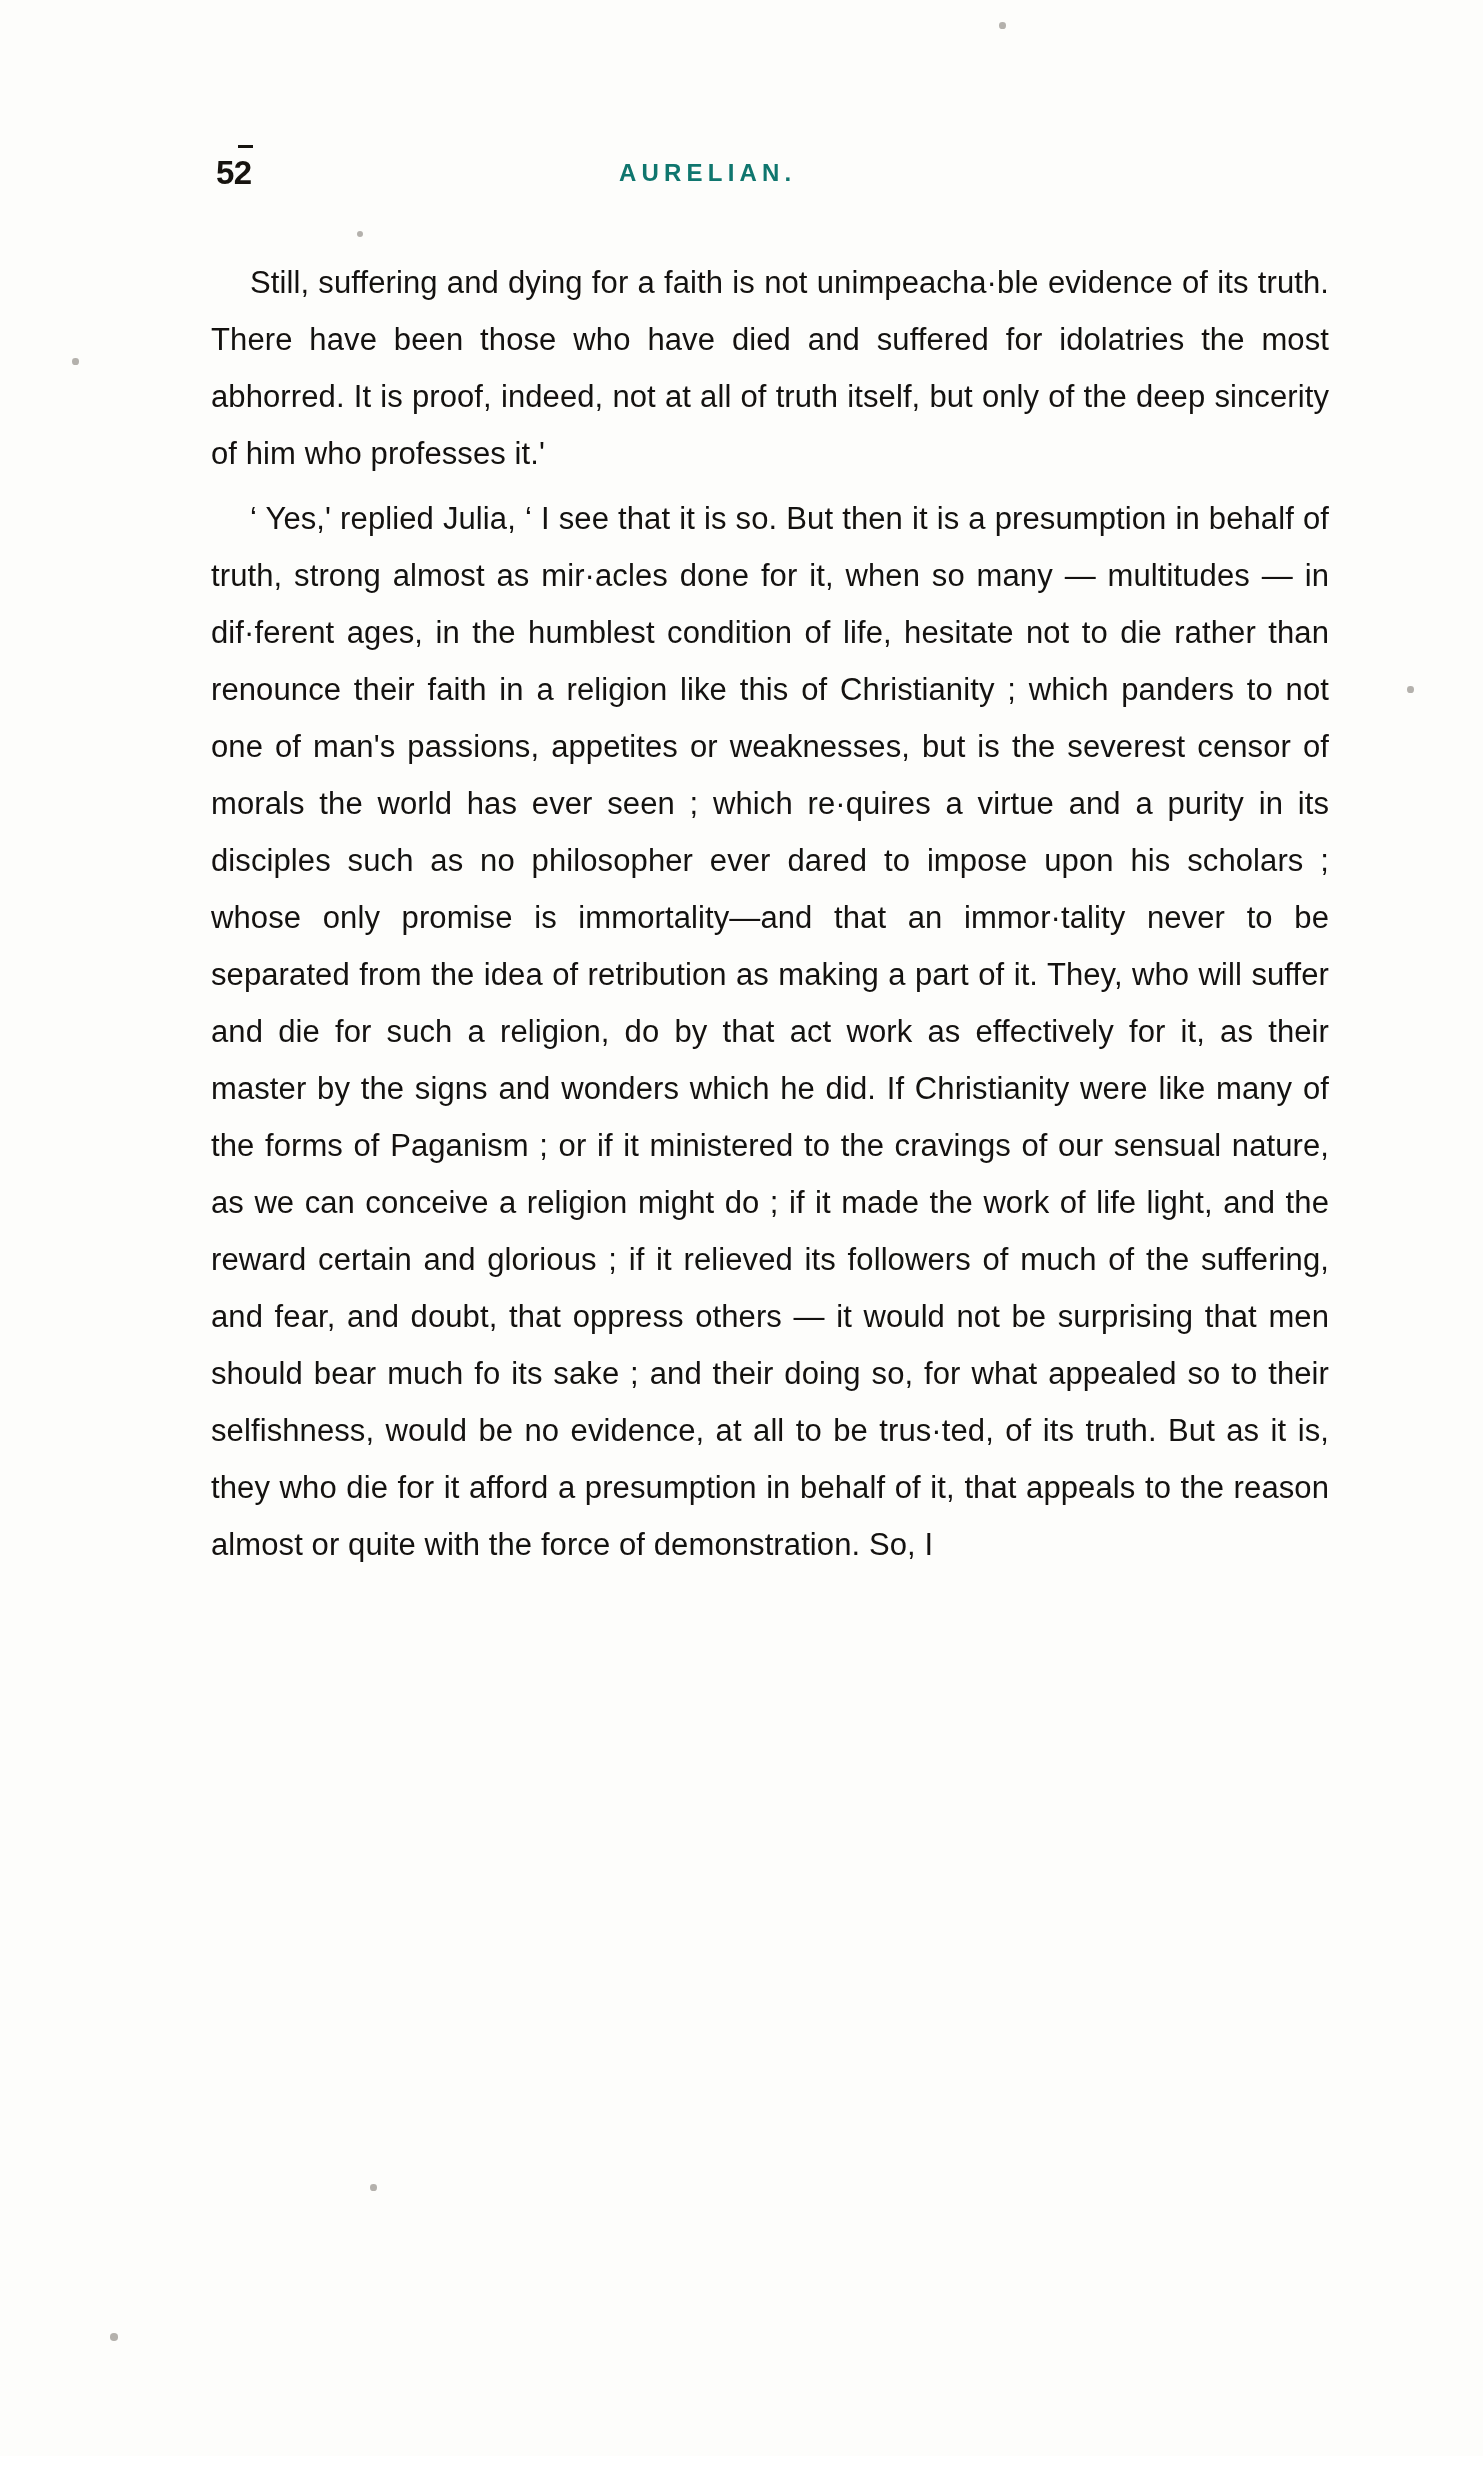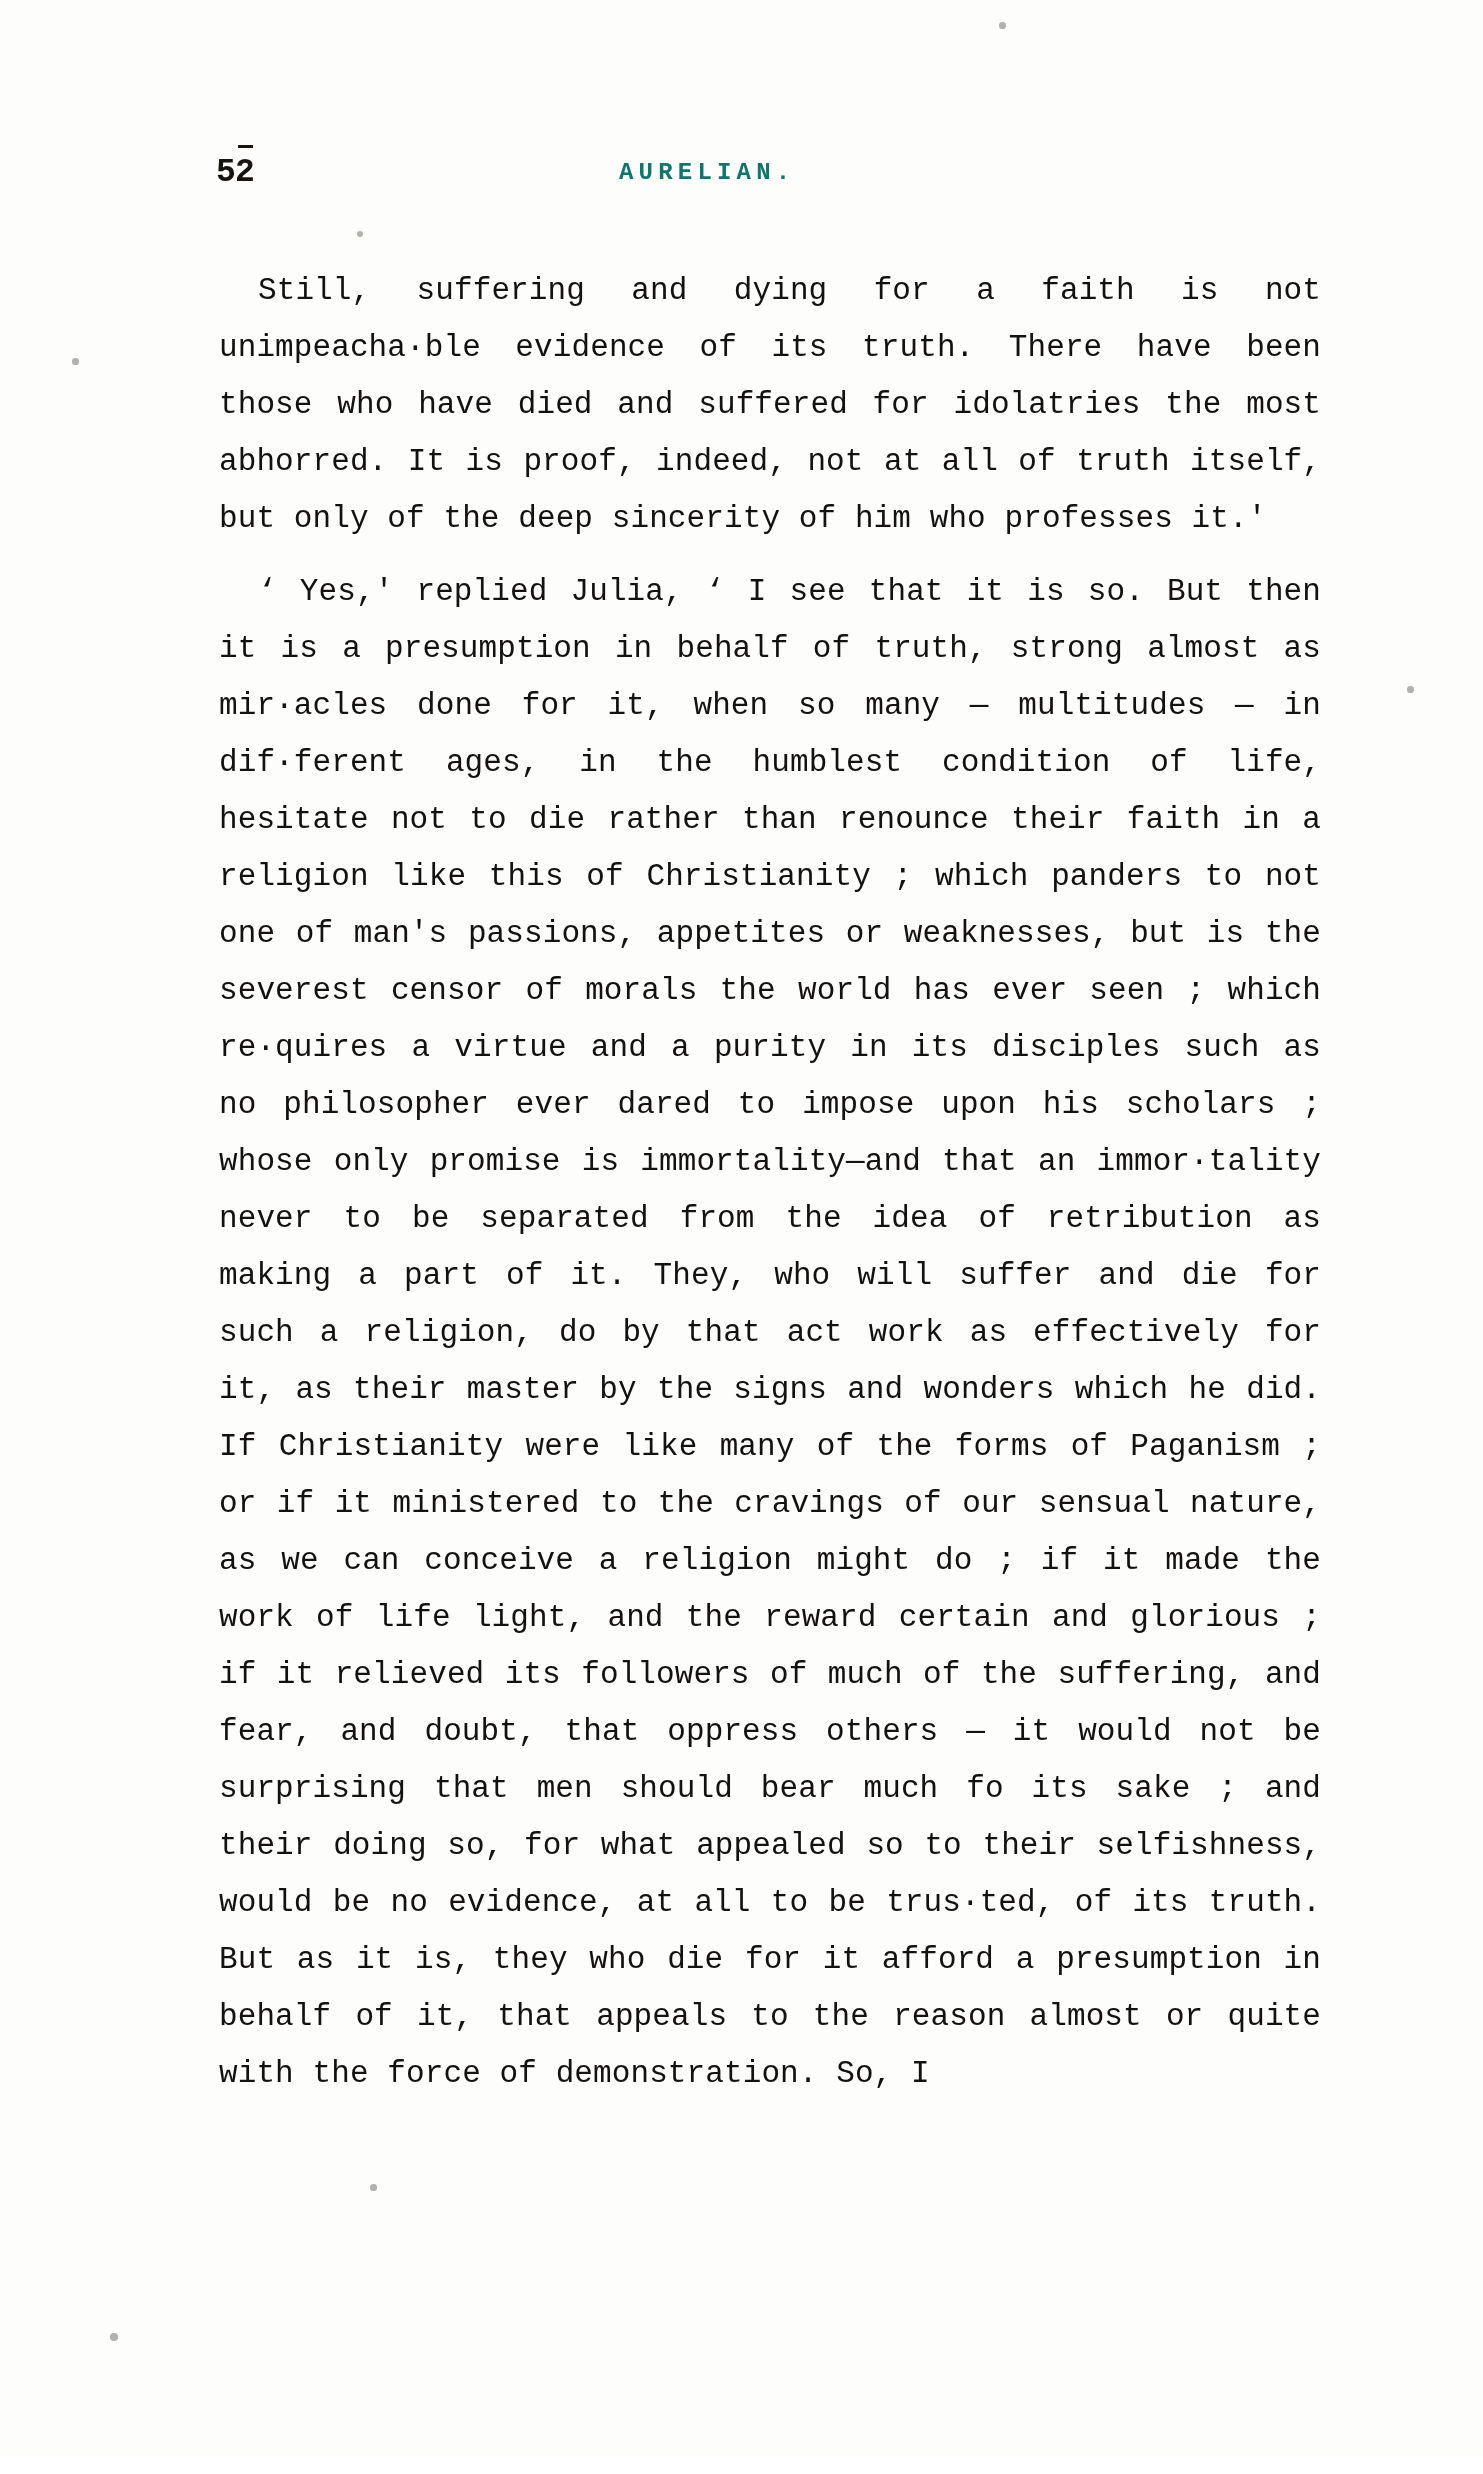--- a/index.html
+++ b/index.html
@@ -6,21 +6,21 @@
     margin: 0;
     padding: 0;
     background: #ffffff;
   }
   .page {
     position: relative;
     width: 1484px;
     height: 2456px;
     background: #fdfdfb;
     overflow: hidden;
-    font-family: Liberation Mono, monospace;
+    font-family: Liberation Sans, sans-serif;
     color: #141210;
   }
   .speck {
     position: absolute;
     background: #9b9791;
     border-radius: 50%;
     opacity: 0.75;
   }
   .header {
     position: absolute;
@@ -55,21 +55,21 @@
     font-weight: 700;
     color: #0f766e;
   }
   .body {
     position: absolute;
     top: 246px;
     left: 203px;
     width: 1134px;
   }
   p {
-    margin: 16px;
+    margin: 8px;
     font-size: 31px;
     line-height: 57px;
     text-align: justify;
     text-justify: inter-word;
     color: #141210;
     letter-spacing: 0.1px;
   }
   p.indent {
     text-indent: 39px;
   }

